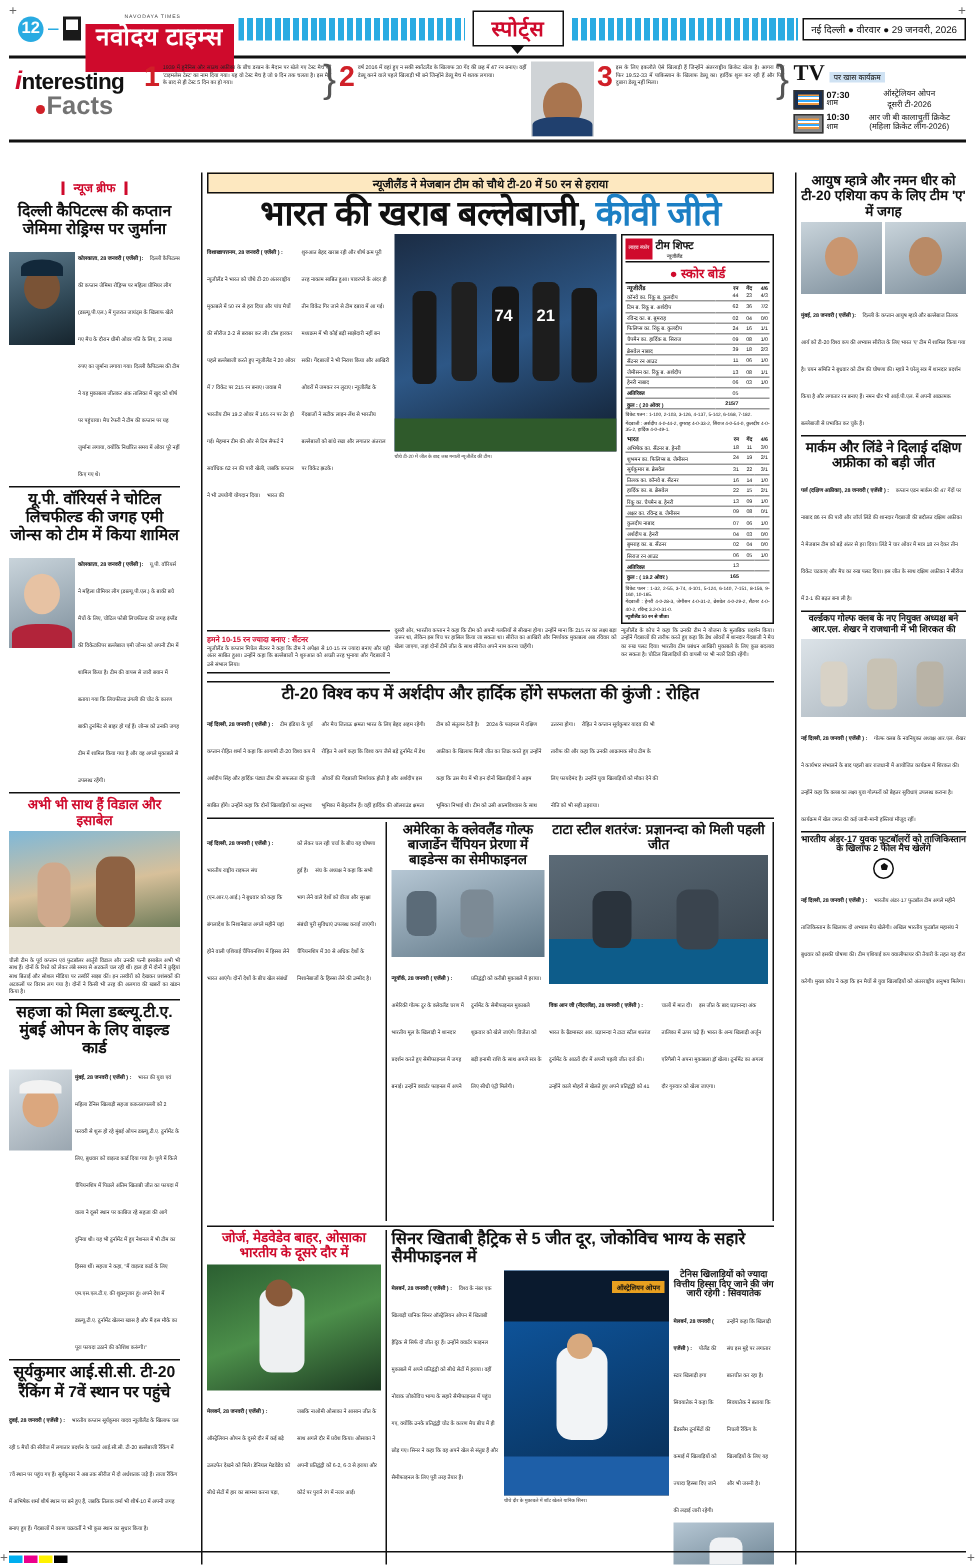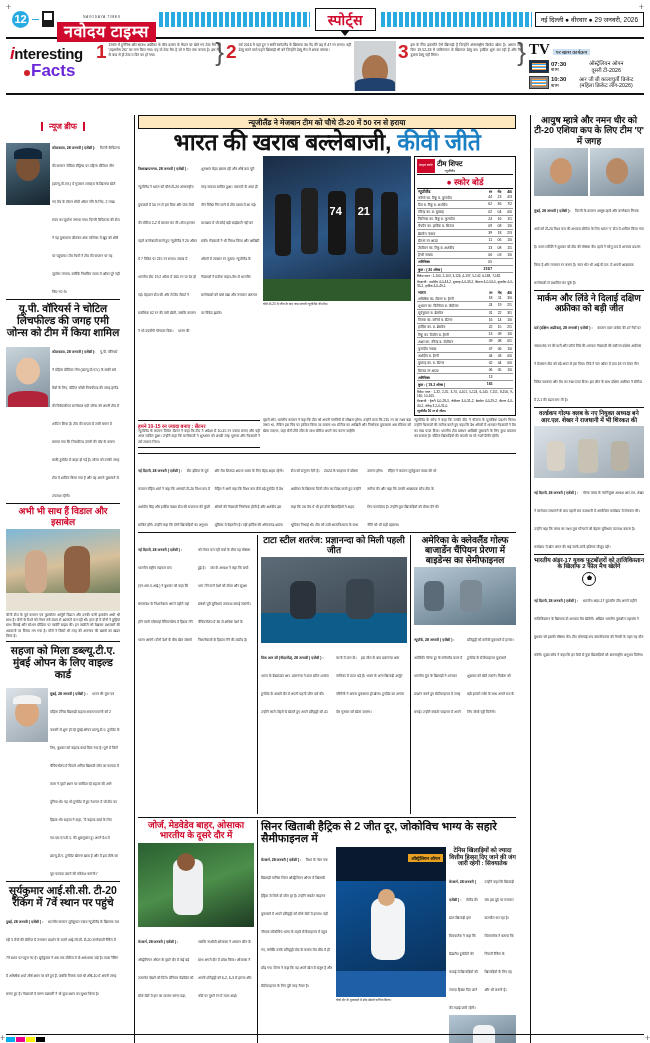--- a/index.html
+++ b/index.html
@@ -18,21 +18,21 @@
   .cm-tr{ right:0; top:-2px; }
   .page-badge{
     width:17px;height:17px;border-radius:50%; background:#29abe2; color:#fff;
     font-size:11px; font-weight:bold; display:flex;align-items:center;justify-content:center;
     margin-left:6px; flex:0 0 auto;
   }
   .badge-line{ width:7px;height:1px;background:#29abe2; }
   .flag-blk{ width:12px;height:16px;background:#1a1a1a; flex:0 0 auto; position:relative;}
   .flag-blk:after{content:"";position:absolute;left:2px;top:2px;width:8px;height:7px;background:#fff;}
   .logo-box{
-    background:#cf0a2c; color:#fff; padding:1px 7px 2px 7px; position:relative;
+    background:#cf0a2c; color:#fff; padding:1px 7px 14px 7px; position:relative;
     flex:0 0 auto;
     margin-top:26px;
   }
   .logo-box .latin{
     position:absolute; top:-7px; left:26px; font-size:3.4px; letter-spacing:.6px; color:#444;
     white-space:nowrap;
   }
   .logo-box .hin{ font-size:16px; font-weight:bold; letter-spacing:.5px; line-height:1.1; }
   .bars{ flex:1 1 auto; height:15px; background:repeating-linear-gradient(to right,#29abe2 0 4px,#fff 4px 6px); }
   .section-tag{
@@ -51,21 +51,21 @@
 
   
   .facts-strip{
     margin-top:3px; border-top:2px solid #111; border-bottom:2px solid #111;
     display:flex; align-items:stretch; height:58px; padding:2px 0;
   }
   .if-logo{ width:88px; flex:0 0 auto; padding:3px 2px 0 4px; }
   .if-logo .l1{ font-size:17px; font-style:italic; color:#d02028; font-weight:bold; letter-spacing:-.4px;}
   .if-logo .l1 i{ color:#cf0a2c; }
   .if-logo .l1 span.rest{ color:#111; font-style:normal; font-weight:bold; font-size:15px;}
-  .if-logo .l2{ font-size:17px; color:#6d28d9; font-weight:bold; margin-left:14px; margin-top:-3px;}
+  .if-logo .l2{ font-size:17px; color:#737373; font-weight:bold; margin-left:14px; margin-top:-3px;}
   .if-logo .l2 .dot{ display:inline-block;width:6px;height:6px;background:#d02028;border-radius:50%;margin-right:1px;}
   .fact{ display:flex; gap:2px; flex:1 1 0; padding:2px 3px 0 2px; border-right:0; position:relative;}
   .fact .num{ font-size:19px; color:#d02028; font-weight:bold; line-height:.95; flex:0 0 auto;}
   .fact .txt{ font-size:3.6px; line-height:1.45; text-align:justify; color:#222; }
   .fact .brace{ position:absolute; right:0; top:4px; font-size:26px; color:#555; line-height:.6;}
   .if-photo{ width:42px; flex:0 0 auto; background:#cfd3d6; position:relative; overflow:hidden; }
   .tvbox{ width:118px; flex:0 0 auto; padding-left:3px; }
   .tvbox .tvhead{ display:flex; align-items:baseline; gap:3px;}
   .tvbox .tv{ font-size:15px; font-weight:bold; font-family:"Liberation Serif",serif;}
   .tvbox .onair{ font-size:5px; background:#cfe2f3; padding:0 3px;}
@@ -222,20 +222,21 @@
 
   <div class="grid">
 
     <div class="colL">
 
       <div class="brief-tab">
         <span>न्यूज ब्रीफ</span>
       </div>
 
       <div style="border-bottom:1px solid #111;padding-bottom:2px;">
+        <div class="hl hl-m">दिल्ली कैपिटल्स की कप्तान जेमिमा रोड्रिग्स पर जुर्माना</div>
         <div style="display:flex;gap:2px;margin-top:1px;">
           <div class="ph p1" style="width:44px;height:62px;flex:0 0 auto;margin-top:8px;">
             <div style="position:absolute;left:50%;top:38%;transform:translate(-50%,-50%);width:24px;height:28px;border-radius:50%;background:#7a5336;"></div>
             <div style="position:absolute;left:50%;top:8%;transform:translate(-50%,0);width:28px;height:11px;border-radius:50% 50% 0 0;background:#12283a;"></div>
           </div>
           <div style="flex:1;">
             <span class="byline">कोलकाता, 28 जनवरी ( एजेंसी ):</span>
             <span class="body">दिल्ली कैपिटल्स की कप्तान जेमिमा रोड्रिग्स पर महिला प्रीमियर लीग (डब्ल्यू.पी.एल.) में गुजरात जायंट्स के खिलाफ खेले गए मैच के दौरान धीमी ओवर गति के लिए, 2 लाख रुपए का जुर्माना लगाया गया। दिल्ली कैपिटल्स की टीम ने यह मुकाबला जीतकर अंक तालिका में खुद को शीर्ष पर पहुंचाया। मैच रेफरी ने टीम की कप्तान पर यह जुर्माना लगाया, क्योंकि निर्धारित समय में ओवर पूरे नहीं किए गए थे।</span>
           </div>
         </div>
@@ -516,81 +517,82 @@
         </div>
         <div style="width:148px;flex:0 0 auto;">
           <div class="body">दूसरी ओर, भारतीय कप्तान ने कहा कि टीम को अपनी गलतियों से सीखना होगा। उन्होंने माना कि 215 रन का लक्ष्य बड़ा जरूर था, लेकिन इस पिच पर हासिल किया जा सकता था। सीरीज का आखिरी और निर्णायक मुकाबला अब रविवार को खेला जाएगा, जहां दोनों टीमें जीत के साथ सीरीज अपने नाम करना चाहेंगी।</div>
         </div>
         <div style="flex:1 1 auto;">
           <div class="body">न्यूजीलैंड के कोच ने कहा कि उनकी टीम ने योजना के मुताबिक प्रदर्शन किया। उन्होंने गेंदबाजों की तारीफ करते हुए कहा कि डेथ ओवरों में शानदार गेंदबाजी ने मैच का रुख पलट दिया। भारतीय टीम प्रबंधन आखिरी मुकाबले के लिए कुछ बदलाव कर सकता है। चोटिल खिलाड़ियों की वापसी पर भी नजरें टिकी रहेंगी।</div>
         </div>
       </div>
 
       <div style="border-top:1.5px solid #111;border-bottom:1px solid #111;margin-top:3px;padding:2px 0;">
+        <div class="sechead">टी-20 विश्व कप में अर्शदीप और हार्दिक होंगे सफलता की कुंजी : रोहित</div>
         <div class="fivecol" style="margin-top:2px;">
           <span class="byline">नई दिल्ली, 28 जनवरी ( एजेंसी ) :</span>
           <span class="body">टीम इंडिया के पूर्व कप्तान रोहित शर्मा ने कहा कि आगामी टी-20 विश्व कप में अर्शदीप सिंह और हार्दिक पंड्या टीम की सफलता की कुंजी साबित होंगे। उन्होंने कहा कि दोनों खिलाड़ियों का अनुभव और मैच जिताऊ क्षमता भारत के लिए बेहद अहम रहेगी।</span>
           <span class="body">रोहित ने आगे कहा कि विश्व कप जैसे बड़े टूर्नामेंट में डेथ ओवरों की गेंदबाजी निर्णायक होती है और अर्शदीप इस भूमिका में बेहतरीन हैं। वहीं हार्दिक की ऑलराउंड क्षमता टीम को संतुलन देती है।</span>
           <span class="body">2024 के फाइनल में दक्षिण अफ्रीका के खिलाफ मिली जीत का जिक्र करते हुए उन्होंने कहा कि उस मैच में भी इन दोनों खिलाड़ियों ने अहम भूमिका निभाई थी। टीम को उसी आत्मविश्वास के साथ उतरना होगा।</span>
           <span class="body">रोहित ने कप्तान सूर्यकुमार यादव की भी तारीफ की और कहा कि उनकी आक्रामक सोच टीम के लिए फायदेमंद है। उन्होंने युवा खिलाड़ियों को मौका देने की नीति को भी सही ठहराया।</span>
         </div>
       </div>
 
       <div style="display:flex;gap:3px;margin-top:2px;flex:1 1 auto;">
         <div style="width:120px;flex:0 0 auto;border-right:1px solid #111;padding-right:3px;">
           <div class="twocol" style="margin-top:2px;">
             <span class="byline">नई दिल्ली, 28 जनवरी ( एजेंसी ) :</span>
             <span class="body">भारतीय राष्ट्रीय राइफल संघ (एन.आर.ए.आई.) ने बुधवार को कहा कि बंगलादेश के निशानेबाज अगले महीने यहां होने वाली एशियाई चैंपियनशिप में हिस्सा लेने भारत आएंगे। दोनों देशों के बीच खेल संबंधों को लेकर चल रही चर्चा के बीच यह घोषणा हुई है।</span>
             <span class="body">संघ के अध्यक्ष ने कहा कि सभी भाग लेने वाले देशों को वीजा और सुरक्षा संबंधी पूरी सुविधाएं उपलब्ध कराई जाएंगी। चैंपियनशिप में 30 से अधिक देशों के निशानेबाजों के हिस्सा लेने की उम्मीद है।</span>
           </div>
         </div>
 
+        <div style="flex:1 1 auto;">
+          <div class="sechead2">अमेरिका के क्लेवलैंड गोल्फ बाजार्डेन चैंपियन प्रेरणा में बाइडेन्स का सेमीफाइनल</div>
+          <div class="ph p9" style="height:58px;margin:2px 0;">
+            <div style="position:absolute;left:10%;top:24%;width:20px;height:30px;background:#5b6b78;border-radius:6px;"></div>
+            <div style="position:absolute;left:45%;top:22%;width:22px;height:32px;background:#7c8a95;border-radius:6px;"></div>
+          </div>
+          <div class="twocol">
+            <span class="byline">न्यूयॉर्क, 28 जनवरी ( एजेंसी ) :</span>
+            <span class="body">अमेरिकी गोल्फ टूर के क्लेवलैंड चरण में भारतीय मूल के खिलाड़ी ने शानदार प्रदर्शन करते हुए सेमीफाइनल में जगह बनाई। उन्होंने क्वार्टर फाइनल में अपने प्रतिद्वंद्वी को करीबी मुकाबले में हराया।</span>
+            <span class="body">टूर्नामेंट के सेमीफाइनल मुकाबले शुक्रवार को खेले जाएंगे। विजेता को बड़ी इनामी राशि के साथ अगले सत्र के लिए सीधी एंट्री मिलेगी।</span>
+          </div>
+        </div>
+
         <div style="width:150px;flex:0 0 auto;border-right:1px solid #111;padding-right:3px;">
           <div class="sechead2">टाटा स्टील शतरंज: प्रज्ञानन्दा को मिली पहली जीत</div>
           <div class="ph p7" style="height:86px;margin:2px 0;">
             <div style="position:absolute;left:0;bottom:0;width:100%;height:30px;background:#0d5c8a;"></div>
             <div style="position:absolute;left:20%;top:28%;width:26px;height:38px;background:#2a333c;border-radius:8px;"></div>
             <div style="position:absolute;left:58%;top:26%;width:28px;height:40px;background:#3a444e;border-radius:8px;"></div>
           </div>
           <div class="twocol">
             <span class="byline">विक आन जी (नीदरलैंड), 28 जनवरी ( एजेंसी ) :</span>
             <span class="body">भारत के ग्रैंडमास्टर आर. प्रज्ञानन्दा ने टाटा स्टील शतरंज टूर्नामेंट के आठवें दौर में अपनी पहली जीत दर्ज की। उन्होंने काले मोहरों से खेलते हुए अपने प्रतिद्वंद्वी को 41 चालों में मात दी।</span>
             <span class="body">इस जीत के बाद प्रज्ञानन्दा अंक तालिका में ऊपर चढ़े हैं। भारत के अन्य खिलाड़ी अर्जुन एरिगैसी ने अपना मुकाबला ड्रॉ खेला। टूर्नामेंट का अगला दौर गुरुवार को खेला जाएगा।</span>
           </div>
         </div>
-
-        <div style="flex:1 1 auto;">
-          <div class="sechead2">अमेरिका के क्लेवलैंड गोल्फ बाजार्डेन चैंपियन प्रेरणा में बाइडेन्स का सेमीफाइनल</div>
-          <div class="ph p9" style="height:58px;margin:2px 0;">
-            <div style="position:absolute;left:10%;top:24%;width:20px;height:30px;background:#5b6b78;border-radius:6px;"></div>
-            <div style="position:absolute;left:45%;top:22%;width:22px;height:32px;background:#7c8a95;border-radius:6px;"></div>
-          </div>
-          <div class="twocol">
-            <span class="byline">न्यूयॉर्क, 28 जनवरी ( एजेंसी ) :</span>
-            <span class="body">अमेरिकी गोल्फ टूर के क्लेवलैंड चरण में भारतीय मूल के खिलाड़ी ने शानदार प्रदर्शन करते हुए सेमीफाइनल में जगह बनाई। उन्होंने क्वार्टर फाइनल में अपने प्रतिद्वंद्वी को करीबी मुकाबले में हराया।</span>
-            <span class="body">टूर्नामेंट के सेमीफाइनल मुकाबले शुक्रवार को खेले जाएंगे। विजेता को बड़ी इनामी राशि के साथ अगले सत्र के लिए सीधी एंट्री मिलेगी।</span>
-          </div>
-        </div>
       </div>
 
       <div style="border-top:1.5px solid #111;margin-top:3px;padding-top:2px;display:flex;gap:3px;height:230px;">
         <div style="width:120px;flex:0 0 auto;border-right:1px solid #111;padding-right:3px;">
           <div class="hl hl-s hl-red">जोर्ज, मेडवेडेव बाहर, ओसाका भारतीय के दूसरे दौर में</div>
           <div class="ph p4" style="height:84px;margin:2px 0;">
             <div style="position:absolute;left:30%;top:20%;width:30px;height:56px;background:#eef0f2;border-radius:8px;"></div>
             <div style="position:absolute;left:34%;top:12%;width:18px;height:18px;border-radius:50%;background:#8a5a3a;"></div>
           </div>
           <div class="twocol">
             <span class="byline">मेलबर्न, 28 जनवरी ( एजेंसी ) :</span>
             <span class="body">ऑस्ट्रेलियन ओपन के दूसरे दौर में कई बड़े उलटफेर देखने को मिले। डेनियल मेडवेडेव को सीधे सेटों में हार का सामना करना पड़ा, जबकि नाओमी ओसाका ने आसान जीत के साथ अगले दौर में प्रवेश किया। ओसाका ने अपनी प्रतिद्वंद्वी को 6-2, 6-3 से हराया और कोर्ट पर पुराने रंग में नजर आईं।</span>
           </div>
         </div>
 
         <div style="flex:1 1 auto;">
-          <div class="sechead" style="text-align:left;">सिनर खिताबी हैट्रिक से 2 जीत दूर, जोकोविच भाग्य के सहारे सैमीफाइनल में</div>
+          <div class="sechead" style="text-align:left;">सिनर खिताबी हैट्रिक से 5 जीत दूर, जोकोविच भाग्य के सहारे सैमीफाइनल में</div>
           <div style="display:flex;gap:3px;margin-top:2px;">
             <div style="width:72px;flex:0 0 auto;">
               <span class="byline">मेलबर्न, 28 जनवरी ( एजेंसी ) :</span>
               <span class="body">विश्व के नंबर एक खिलाड़ी यानिक सिनर ऑस्ट्रेलियन ओपन में खिताबी हैट्रिक से सिर्फ दो जीत दूर हैं। उन्होंने क्वार्टर फाइनल मुकाबले में अपने प्रतिद्वंद्वी को सीधे सेटों में हराया। वहीं नोवाक जोकोविच भाग्य के सहारे सैमीफाइनल में पहुंच गए, क्योंकि उनके प्रतिद्वंद्वी चोट के कारण मैच बीच में ही छोड़ गए। सिनर ने कहा कि वह अपने खेल से संतुष्ट हैं और सैमीफाइनल के लिए पूरी तरह तैयार हैं।</span>
             </div>
             <div style="width:110px;flex:0 0 auto;">
               <div class="ph p8" style="height:150px;">
                 <div style="position:absolute;left:0;top:0;width:100%;height:34px;background:#0a1a2e;"></div>
                 <div style="position:absolute;right:3px;top:7px;background:#e8a020;color:#111;font-size:4.5px;padding:1px 3px;font-weight:bold;">ऑस्ट्रेलियन ओपन</div>
                 <div style="position:absolute;left:32%;top:34%;width:34px;height:62px;background:#f2f4f6;border-radius:10px;"></div>

